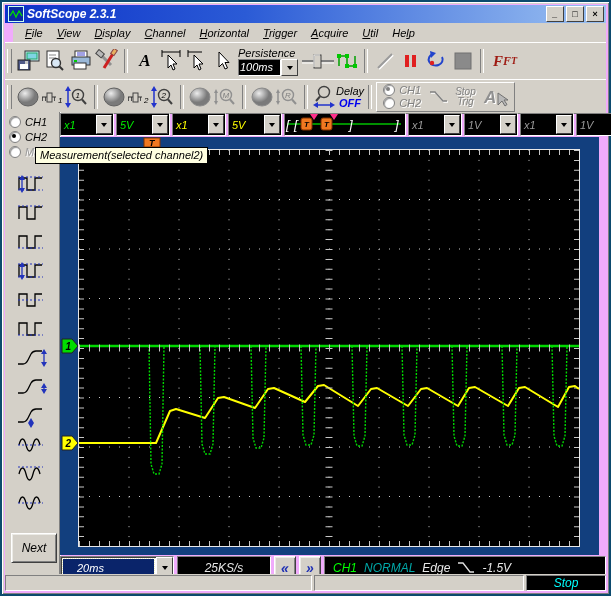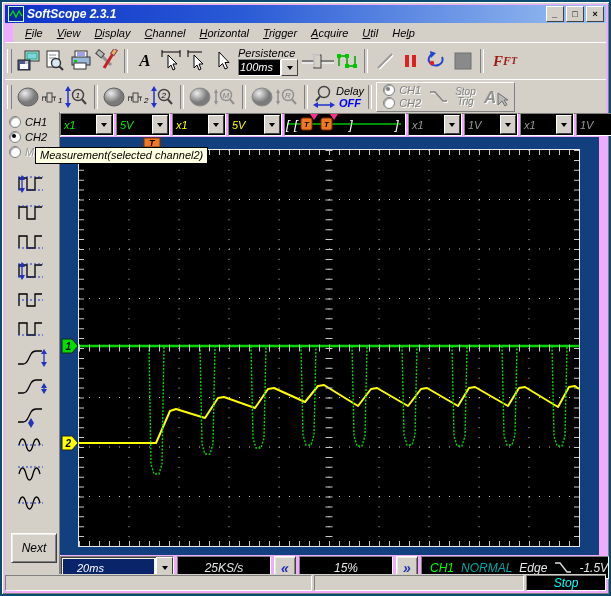--- a/index.html
+++ b/index.html
@@ -539,21 +539,20 @@
 
   <div class="tooltip">Measurement(selected channel2)</div>
 
   <div class="bottom-bar">
     <div class="combo">
       <div class="combo-sel">20ms</div>
       <div class="dd-arrow-btn"></div>
     </div>
     <div class="readout" style="width:92px;">25KS/s</div>
     <div class="arrbtn">«</div>
-    <div class="readout" style="width:92px;">15%</div>
     <div class="arrbtn">»</div>
     <div class="readout trig-status">
       <span id="trig-src" style="color: rgb(0, 255, 0);">CH1</span>
       <span id="trig-mode" style="color: rgb(0, 168, 168);">NORMAL</span>
       <span>Edge</span>
       <svg width="18" height="13">
           <path d="M1,2 h5 l7,9 h4" fill="none" stroke="#E0E0E0" stroke-width="1.3"></path>
         </svg>
       <span>-1.5V</span>
     </div>

